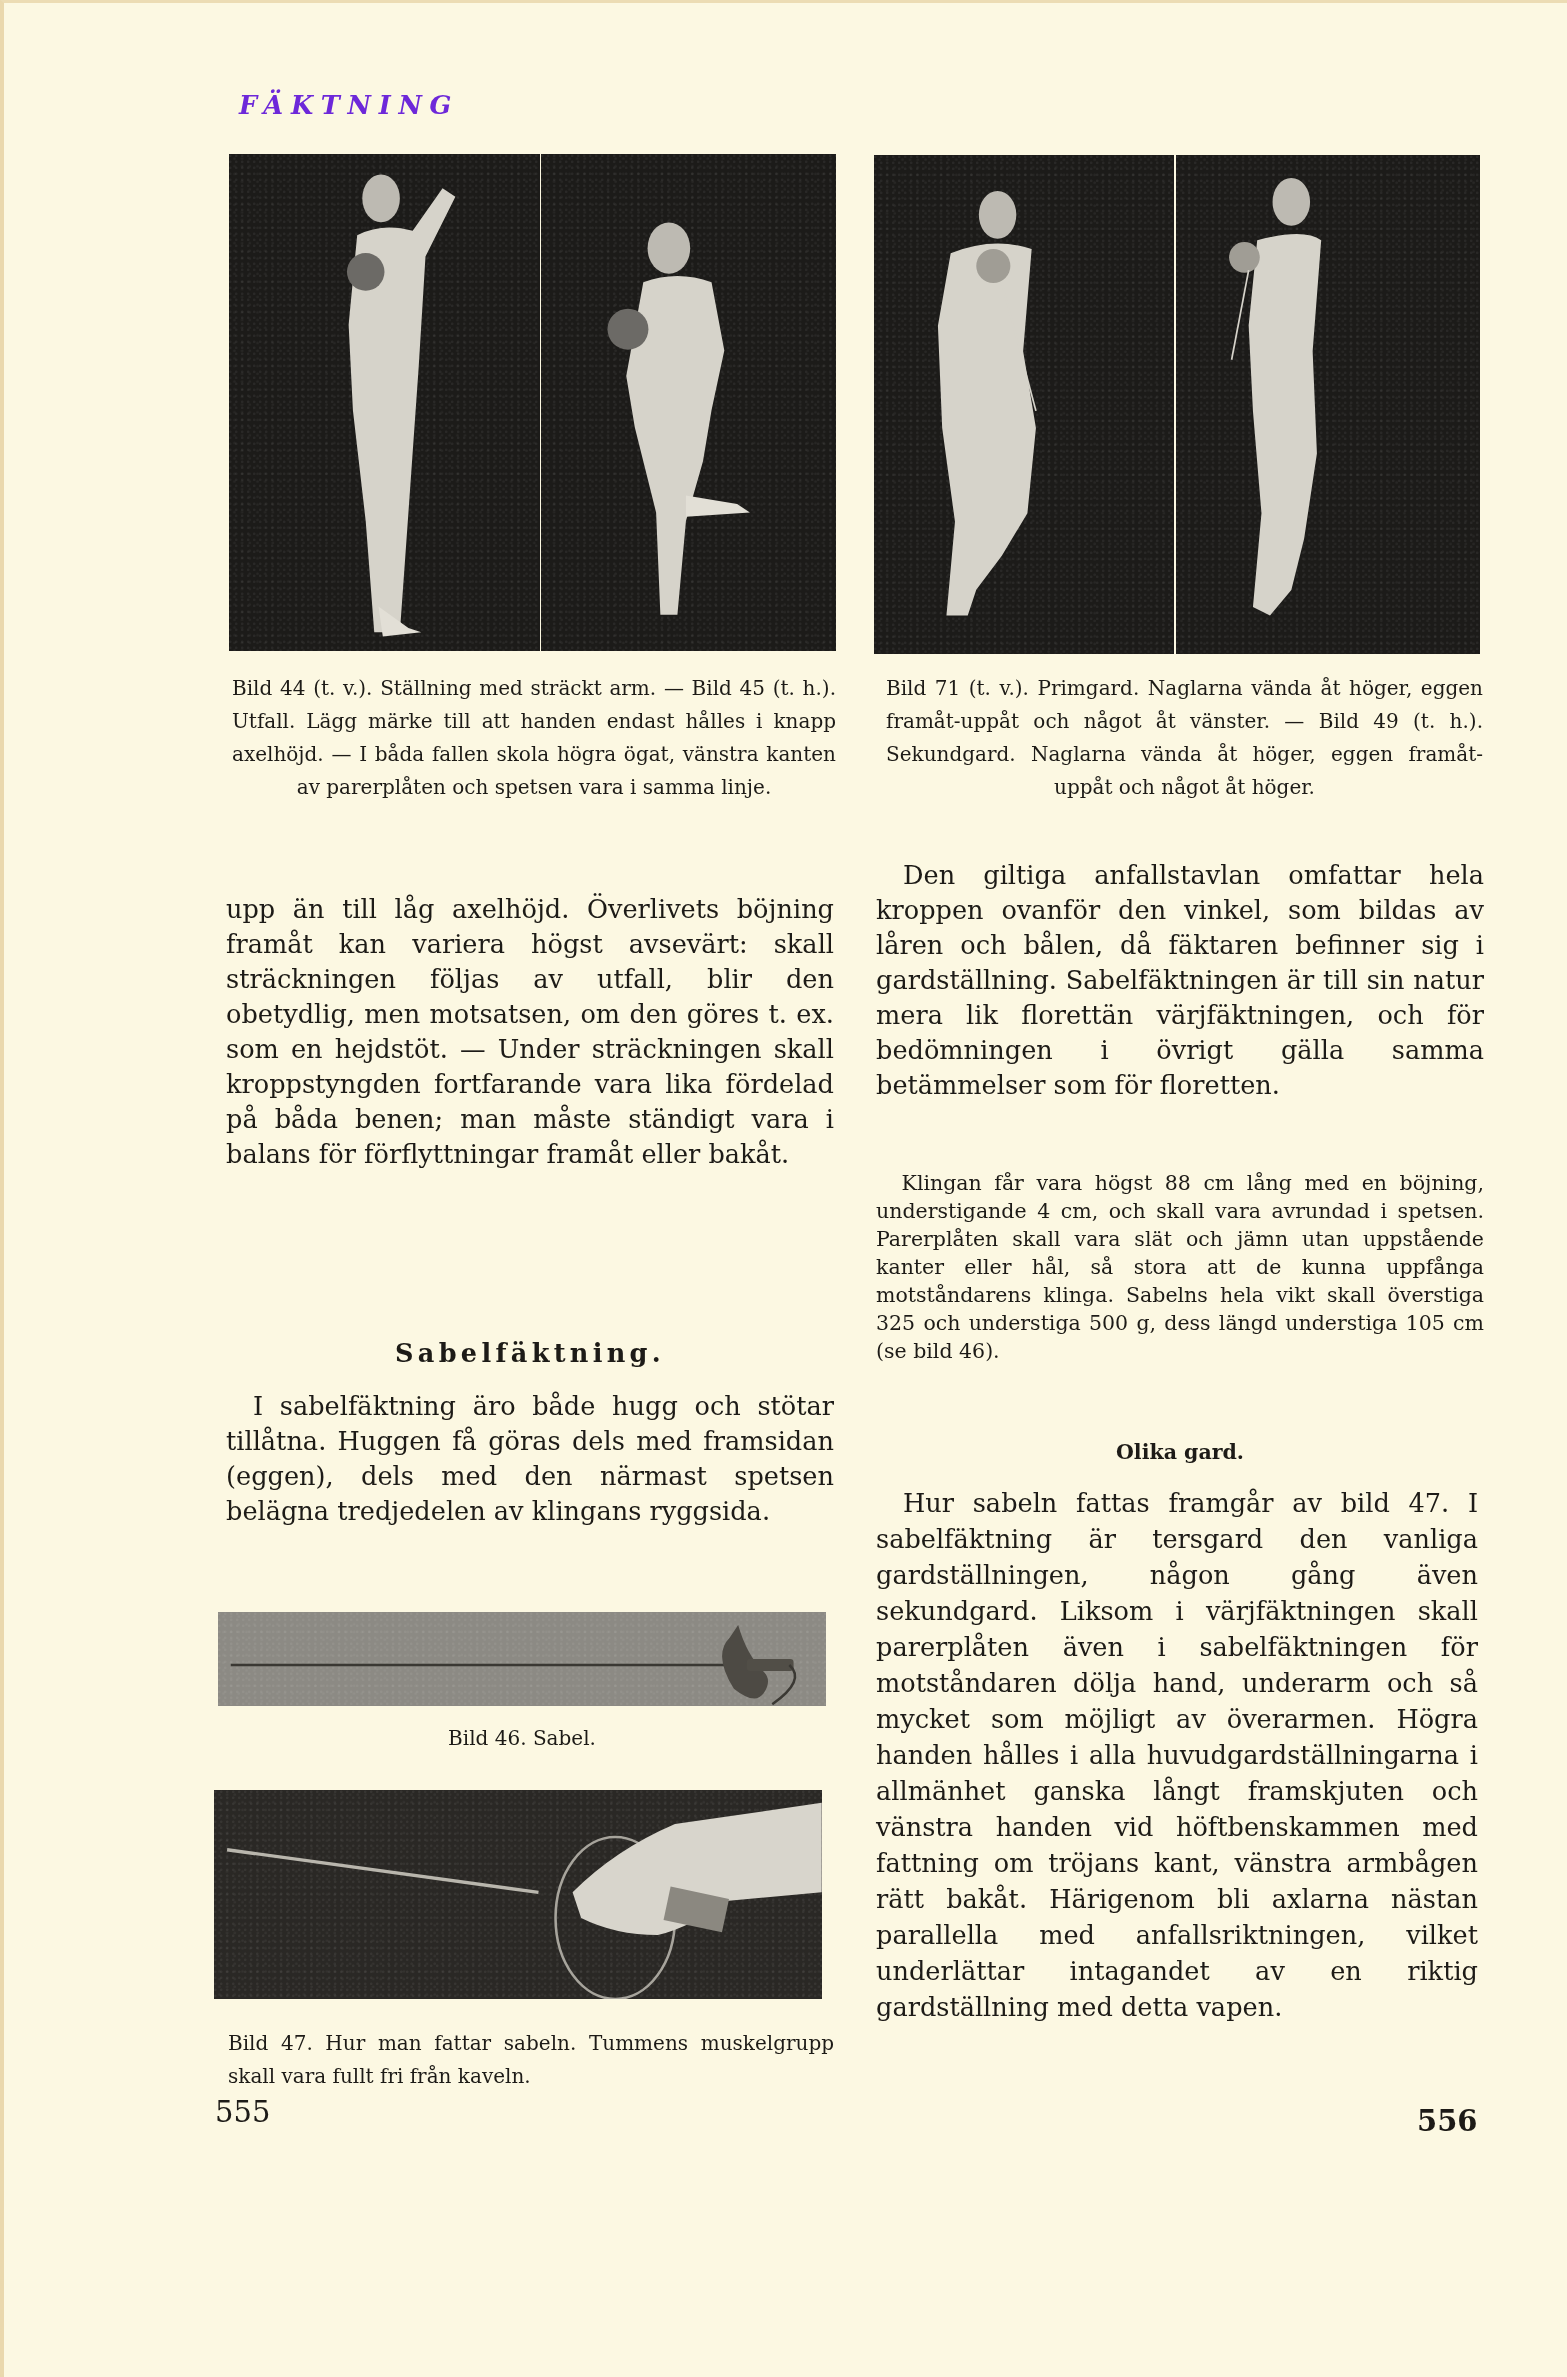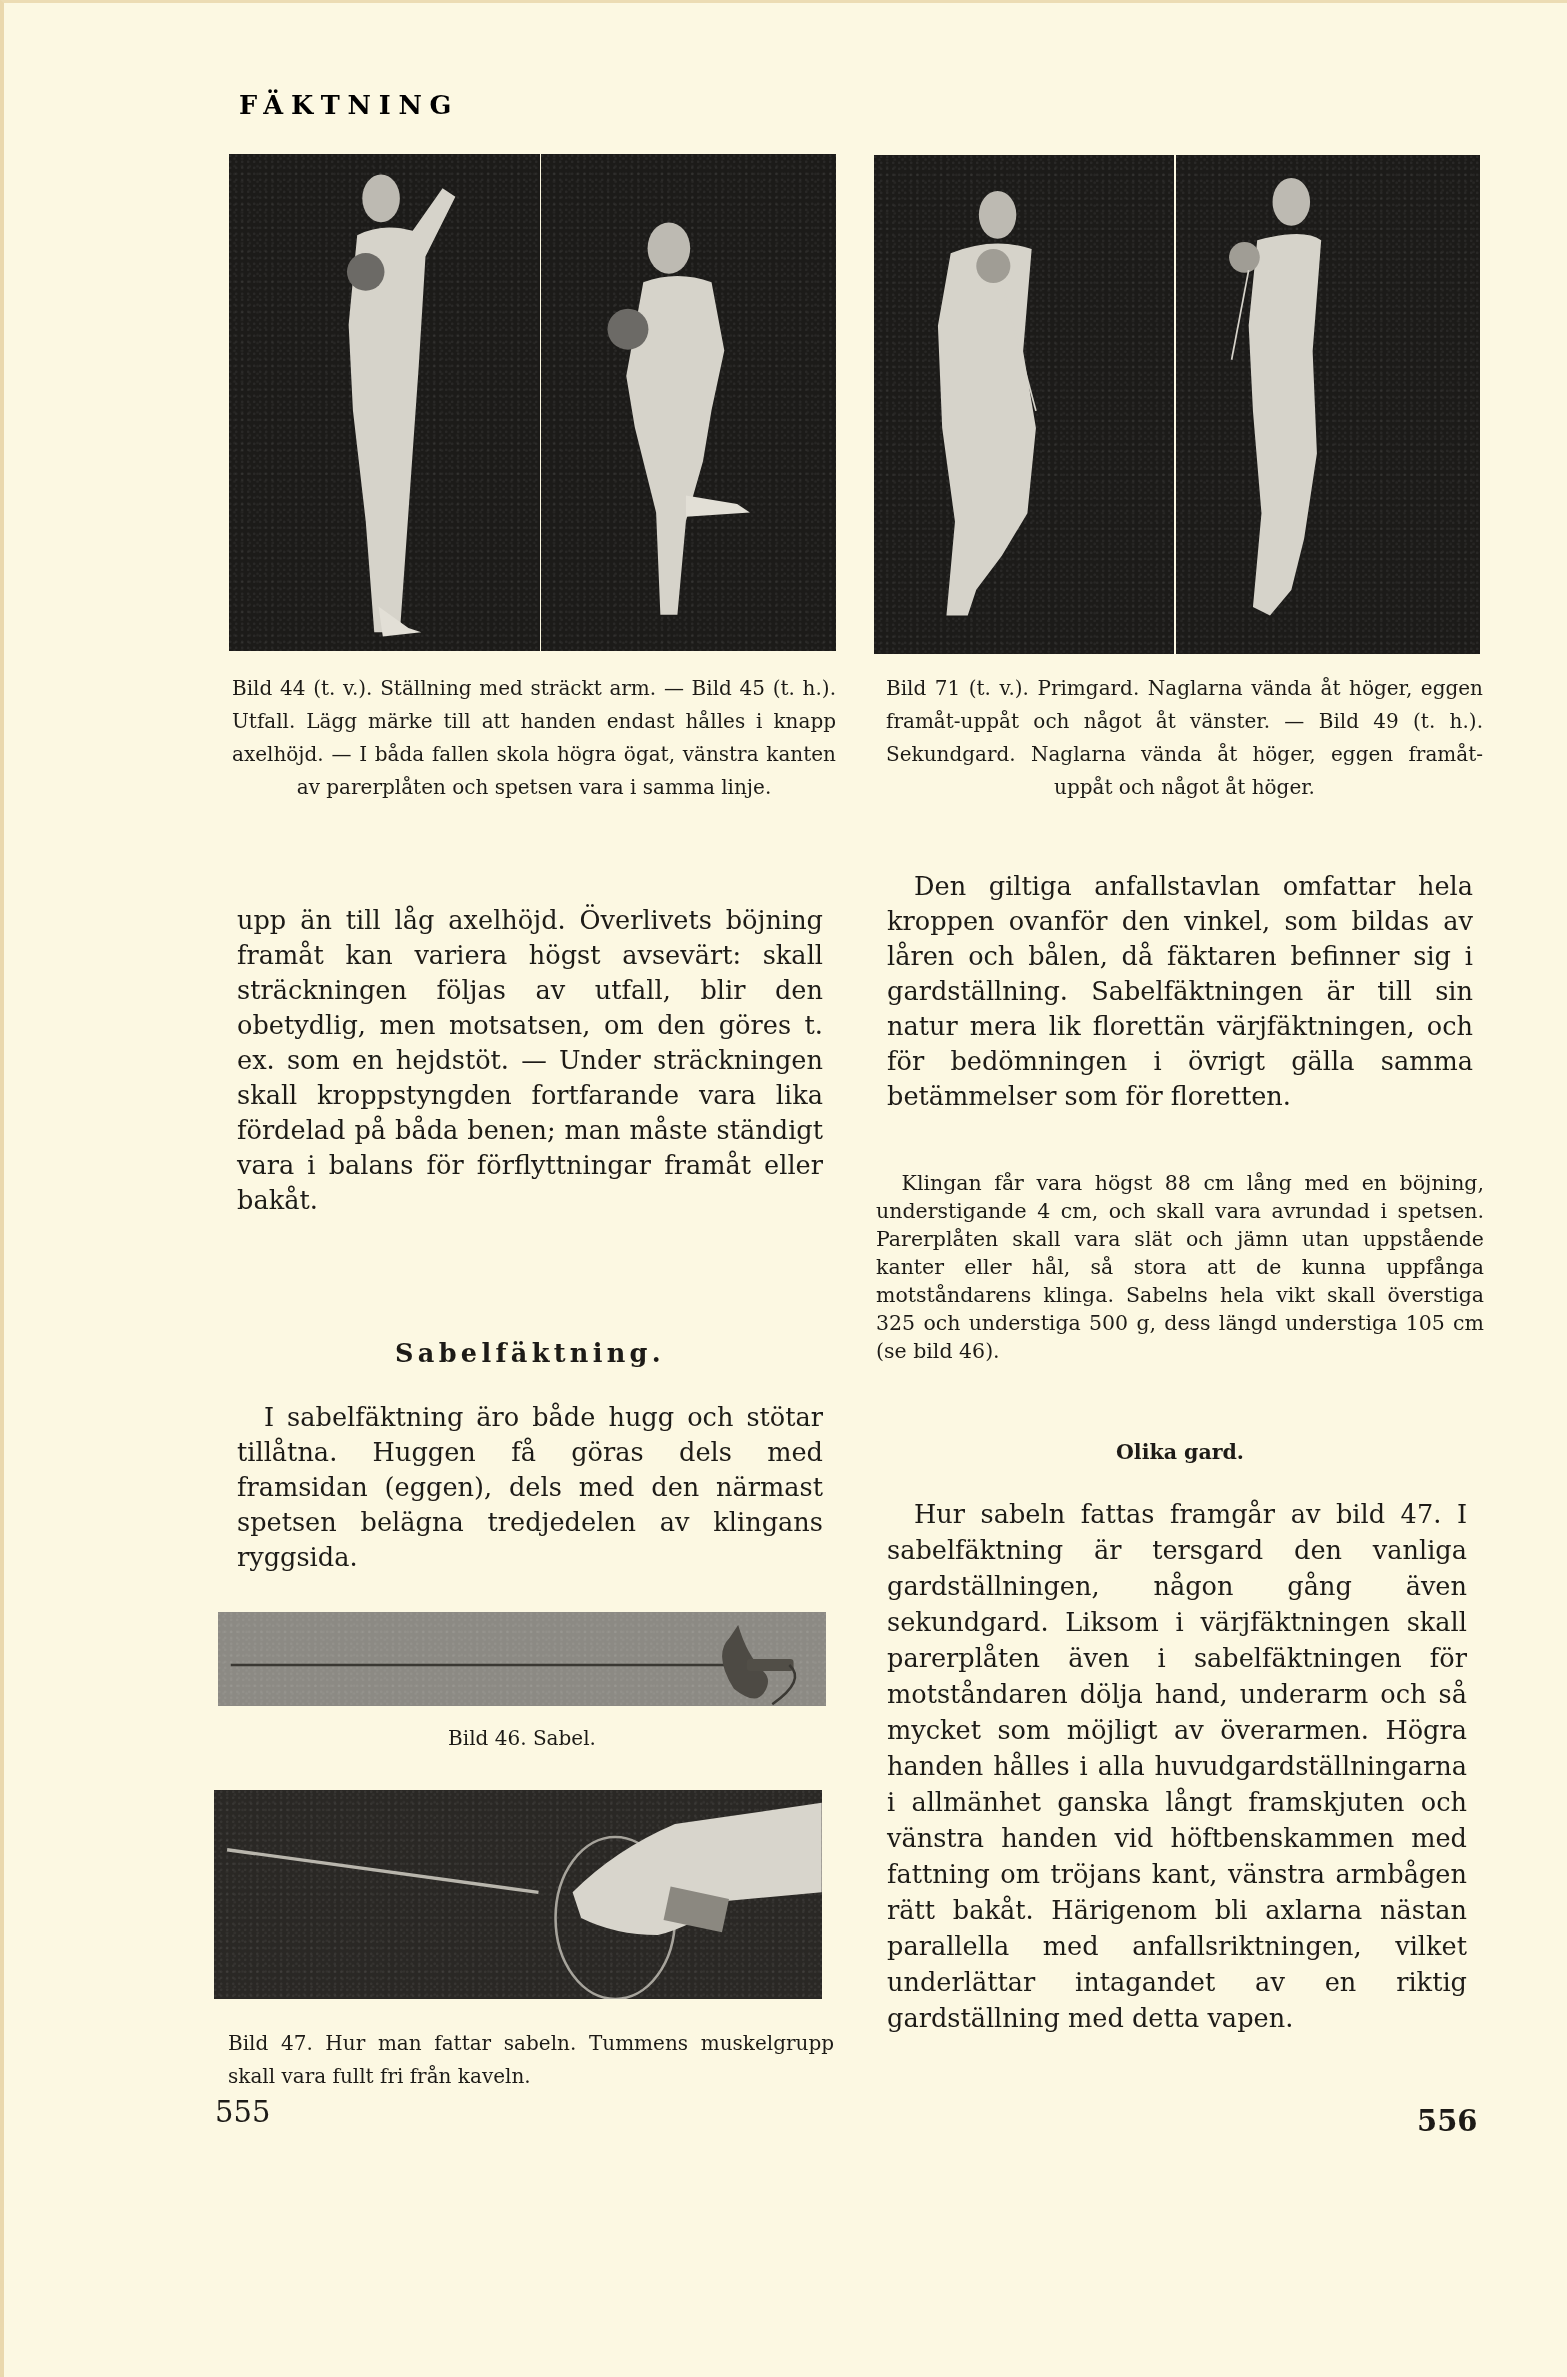--- a/index.html
+++ b/index.html
@@ -14,23 +14,23 @@
   .page-edge {
     position: absolute; left: 0; top: 0; width: 1568px; height: 2377px;
     box-sizing: border-box;
     border-left: 4.3px solid #ead8ad;
     border-top: 3.4px solid #ecdcb4;
     pointer-events: none;
   }
   .running-head {
     position: absolute; left: 239px; top: 90px;
     font-family: "DejaVu Serif", serif;
-    font-weight: bold;
+    font-style: italic; font-weight: bold;
     font-size: 25.6px; letter-spacing: 7.7px;
-    color: #000000;
+    color: #6d28d9;
   }
   
   .photo {
     position: absolute;
     background: #1c1b19;
     overflow: hidden;
   }
   .photo::before {
     content: ""; position: absolute; inset: 0;
     background:
@@ -46,21 +46,21 @@
     text-align-last: left;
   }
   .caption.center-last { text-align-last: center; }
   .body-text {
     position: absolute;
     font-family: "DejaVu Serif", serif;
     font-size: 25.6px; line-height: 35px;
     text-align: justify;
     hyphens: manual;
   }
-  .body-text p { margin: 11px; }
+  .body-text p { margin: 0; }
   .body-text p.indent { text-indent: 27px; }
   .small-text {
     position: absolute;
     font-family: "DejaVu Serif", serif;
     font-size: 20.5px; line-height: 28px;
     text-align: justify;
   }
   .small-text p { margin: 0; text-indent: 25.6px; }
   .section-head {
     position: absolute;

